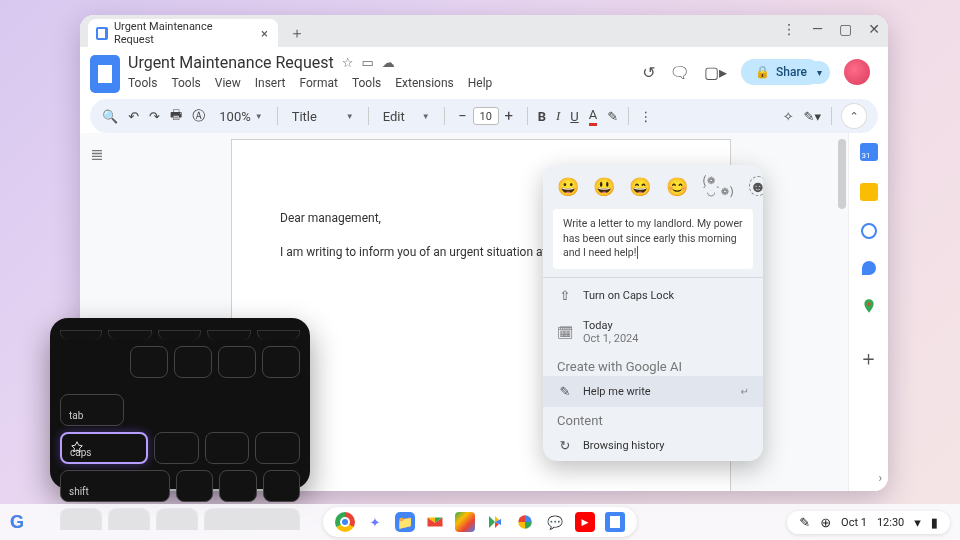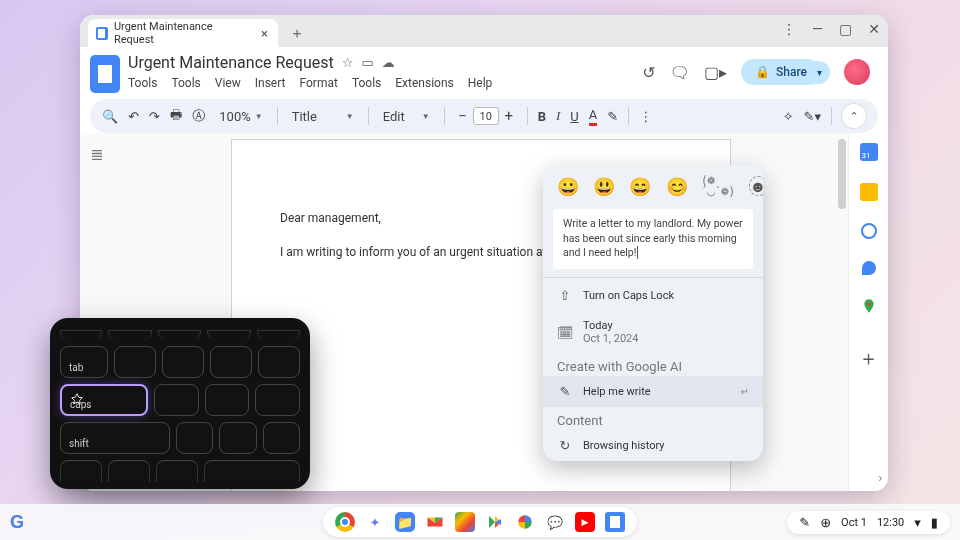--- a/index.html
+++ b/index.html
@@ -297,21 +297,21 @@
 
 <div class="kbd">
   <div class="kbd-row r0">
     <div class="key ghost" style="width:42px;"></div>
     <div class="key ghost blank"></div>
     <div class="key ghost blank"></div>
     <div class="key ghost blank"></div>
     <div class="key ghost blank"></div>
   </div>
   <div class="kbd-row">
-    <div class="key" style="width:48px;">
+    <div class="key" style="width:64px;margin-top:48px;">
         <span>tab</span>
       </div>
     <div class="key blank"></div>
     <div class="key blank"></div>
     <div class="key blank"></div>
     <div class="key blank"></div>
   </div>
   <div class="kbd-row">
     <div class="key caps" style="width:88px;text-align:center;">
       <span class="caps-icon">

